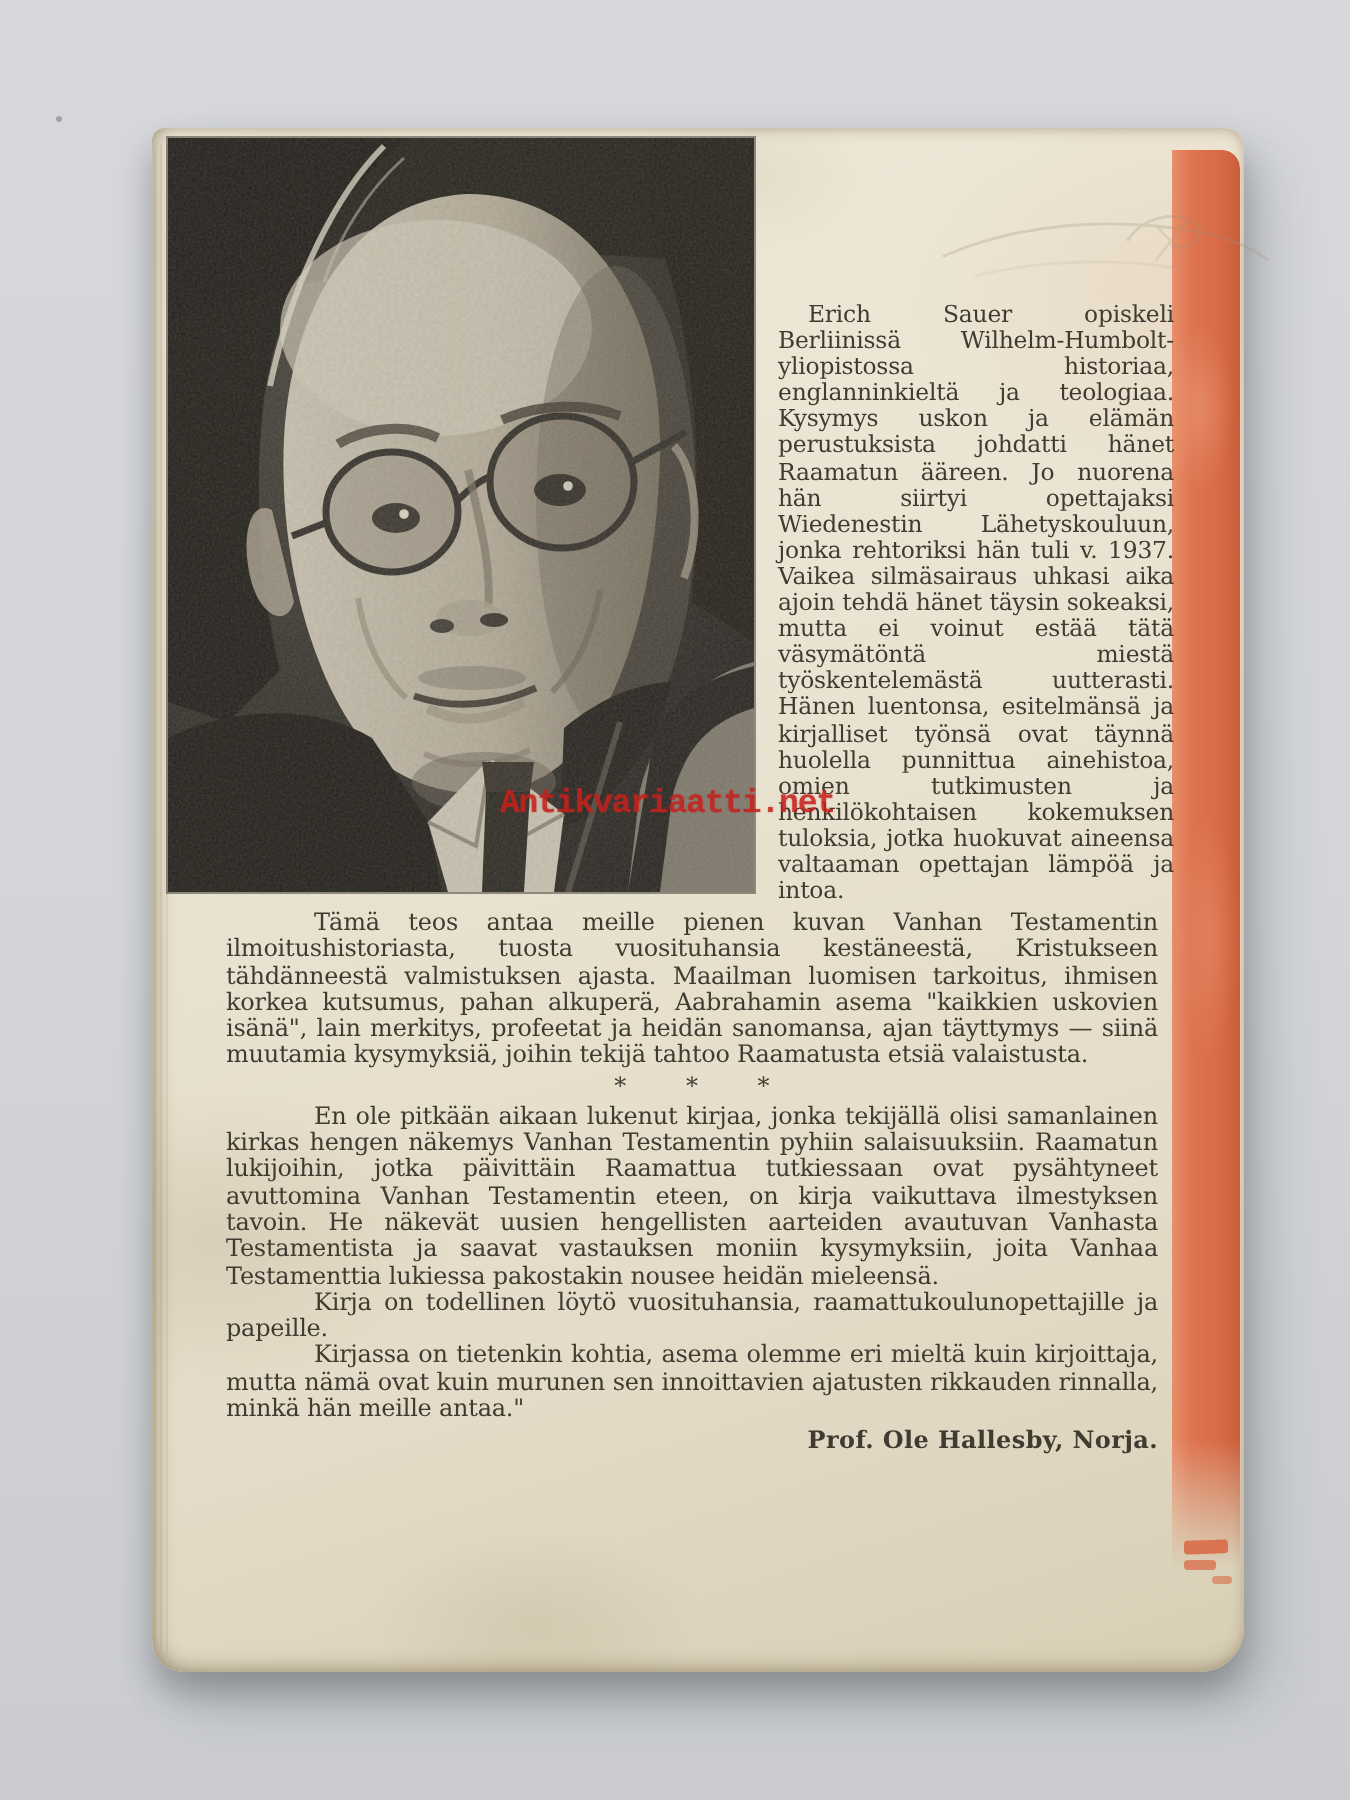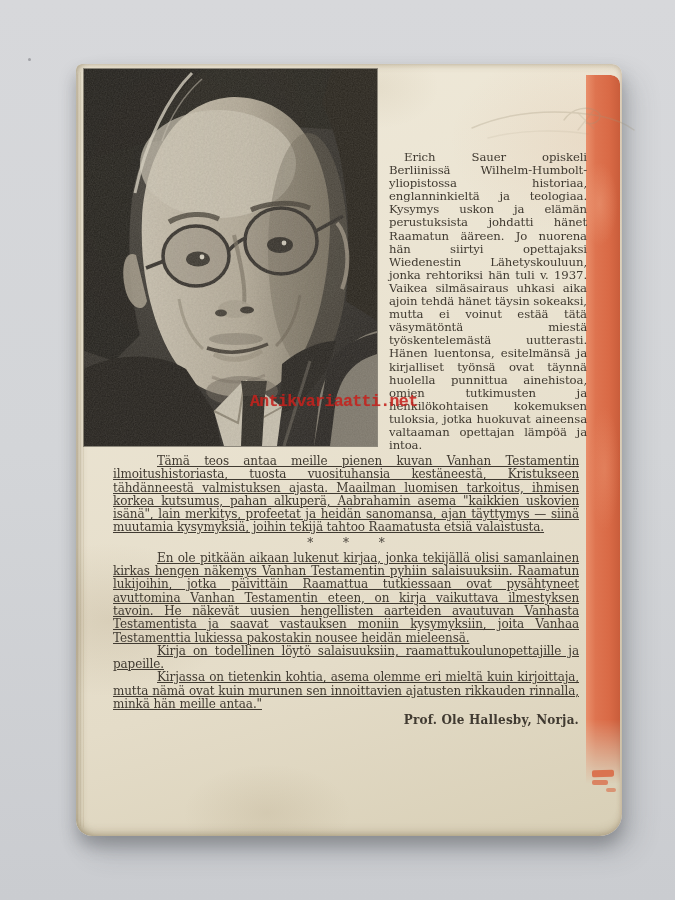--- a/index.html
+++ b/index.html
@@ -71,21 +71,21 @@
   .bio{
     position:absolute;left:313px;top:87px;width:198px;
     font-size:11.7px;line-height:13.1px;letter-spacing:-.1px;
     text-align:justify;text-indent:15px;color:#403a31;
   }
   .maintext{
     position:absolute;left:37px;top:391px;width:466px;
     font-size:12px;line-height:13.3px;letter-spacing:-.12px;
     text-align:justify;color:#403a31;
   }
-  .maintext p{margin:0;text-indent:44px;text-decoration:underline;}
+  .maintext p{margin:0;text-indent:44px;}
   .stars{
     text-align:center;letter-spacing:0;word-spacing:26px;
     font-size:12px;line-height:14px;margin:1px 0 2px 0;color:#47413a;
     text-indent:0;
   }
   .signature{
     text-align:right;font-weight:700;margin-top:3px;letter-spacing:.2px;
   }
 
   
@@ -218,21 +218,21 @@
         <rect width="293" height="377" filter="url(#grainD)"></rect>
       </svg>
     </div>
 
     <div class="bio">Erich Sauer opiskeli Berliinissä Wilhelm-Humbolt-yliopistossa historiaa, englanninkieltä ja teologiaa. Kysymys uskon ja elämän perustuksista johdatti hänet Raamatun ääreen. Jo nuorena hän siirtyi opettajaksi Wiedenestin Lähetyskouluun, jonka rehtoriksi hän tuli v. 1937. Vaikea silmäsairaus uhkasi aika ajoin tehdä hänet täysin sokeaksi, mutta ei voinut estää tätä väsymätöntä miestä työskentelemästä uutterasti. Hänen luentonsa, esitelmänsä ja kirjalliset työnsä ovat täynnä huolella punnittua ainehistoa, omien tutkimusten ja henkilökohtaisen kokemuksen tuloksia, jotka huokuvat aineensa valtaaman opettajan lämpöä ja intoa.</div>
 
     <div class="maintext">
       <p>Tämä teos antaa meille pienen kuvan Vanhan Testamentin ilmoitushistoriasta, tuosta vuosituhansia kestäneestä, Kristukseen tähdänneestä valmistuksen ajasta. Maailman luomisen tarkoitus, ihmisen korkea kutsumus, pahan alkuperä, Aabrahamin asema "kaikkien uskovien isänä", lain merkitys, profeetat ja heidän sanomansa, ajan täyttymys — siinä muutamia kysymyksiä, joihin tekijä tahtoo Raamatusta etsiä valaistusta.</p>
       <div class="stars">* * *</div>
       <p>En ole pitkään aikaan lukenut kirjaa, jonka tekijällä olisi samanlainen kirkas hengen näkemys Vanhan Testamentin pyhiin salaisuuksiin. Raamatun lukijoihin, jotka päivittäin Raamattua tutkiessaan ovat pysähtyneet avuttomina Vanhan Testamentin eteen, on kirja vaikuttava ilmestyksen tavoin. He näkevät uusien hengellisten aarteiden avautuvan Vanhasta Testamentista ja saavat vastauksen moniin kysymyksiin, joita Vanhaa Testamenttia lukiessa pakostakin nousee heidän mieleensä.</p>
-      <p>Kirja on todellinen löytö salaisuuksiin, raamattukoulunopettajille ja papeille.</p>
+      <p>Kirja on todellinen löytö vuosituhansia, raamattukoulunopettajille ja papeille.</p>
       <p>Kirjassa on tietenkin kohtia, asema olemme eri mieltä kuin kirjoittaja, mutta nämä ovat kuin murunen sen innoittavien ajatusten rikkauden rinnalla, minkä hän meille antaa."</p>
       <div class="signature">Prof. Ole Hallesby, Norja.</div>
     </div>
 
     <div class="watermark">Antikvariaatti.net</div>
 
   </div>
 </div>
 
 </body></html>

